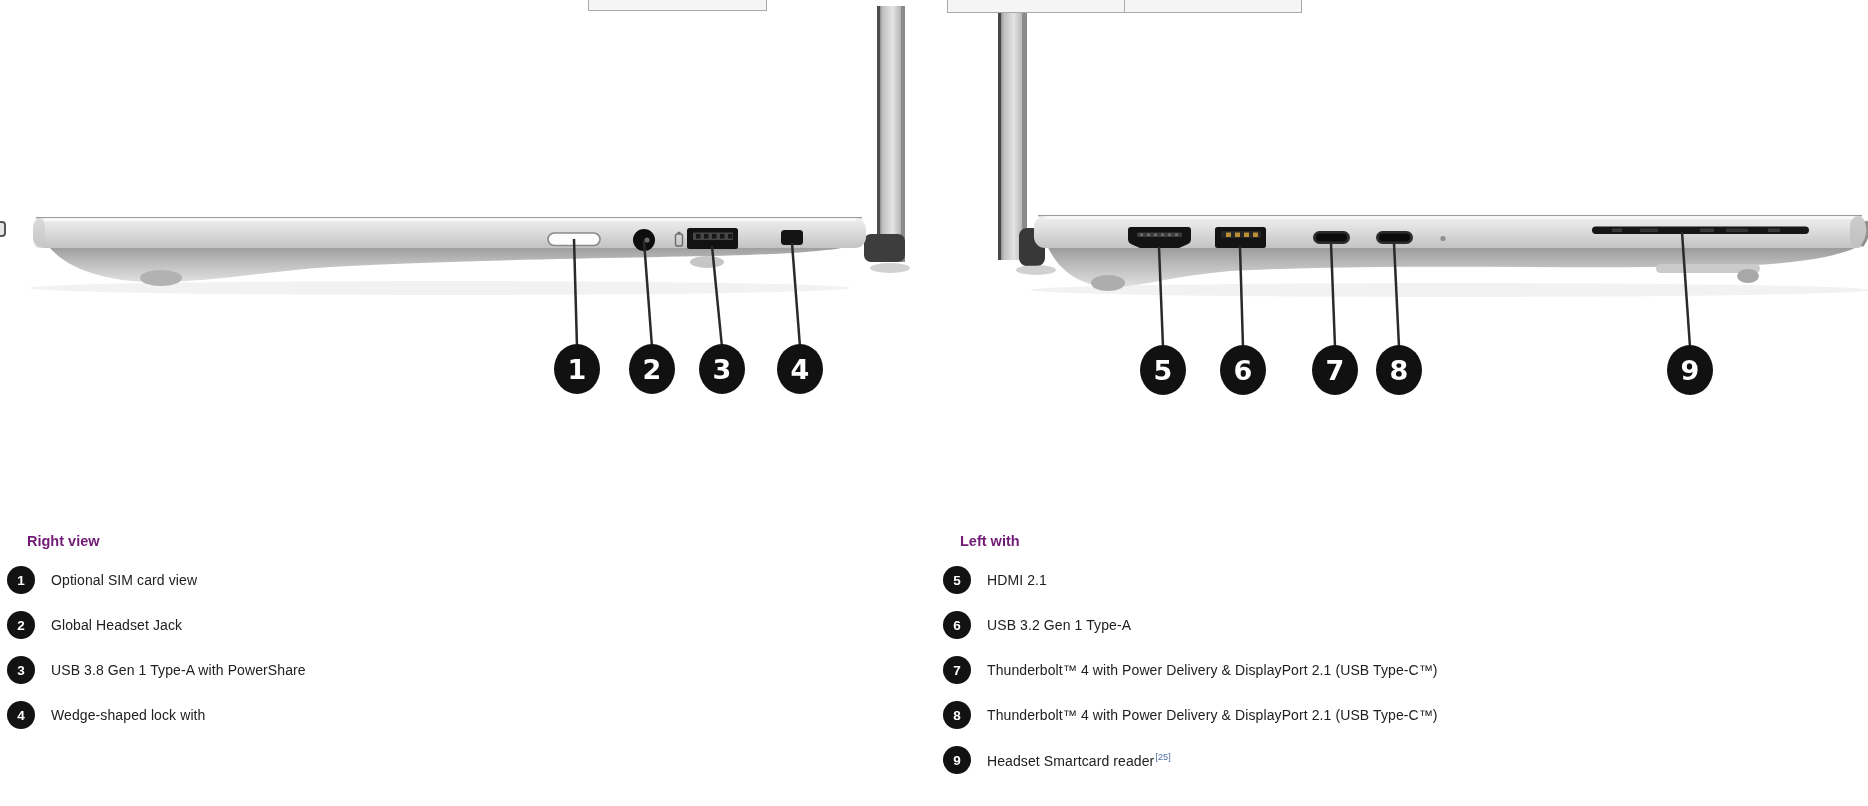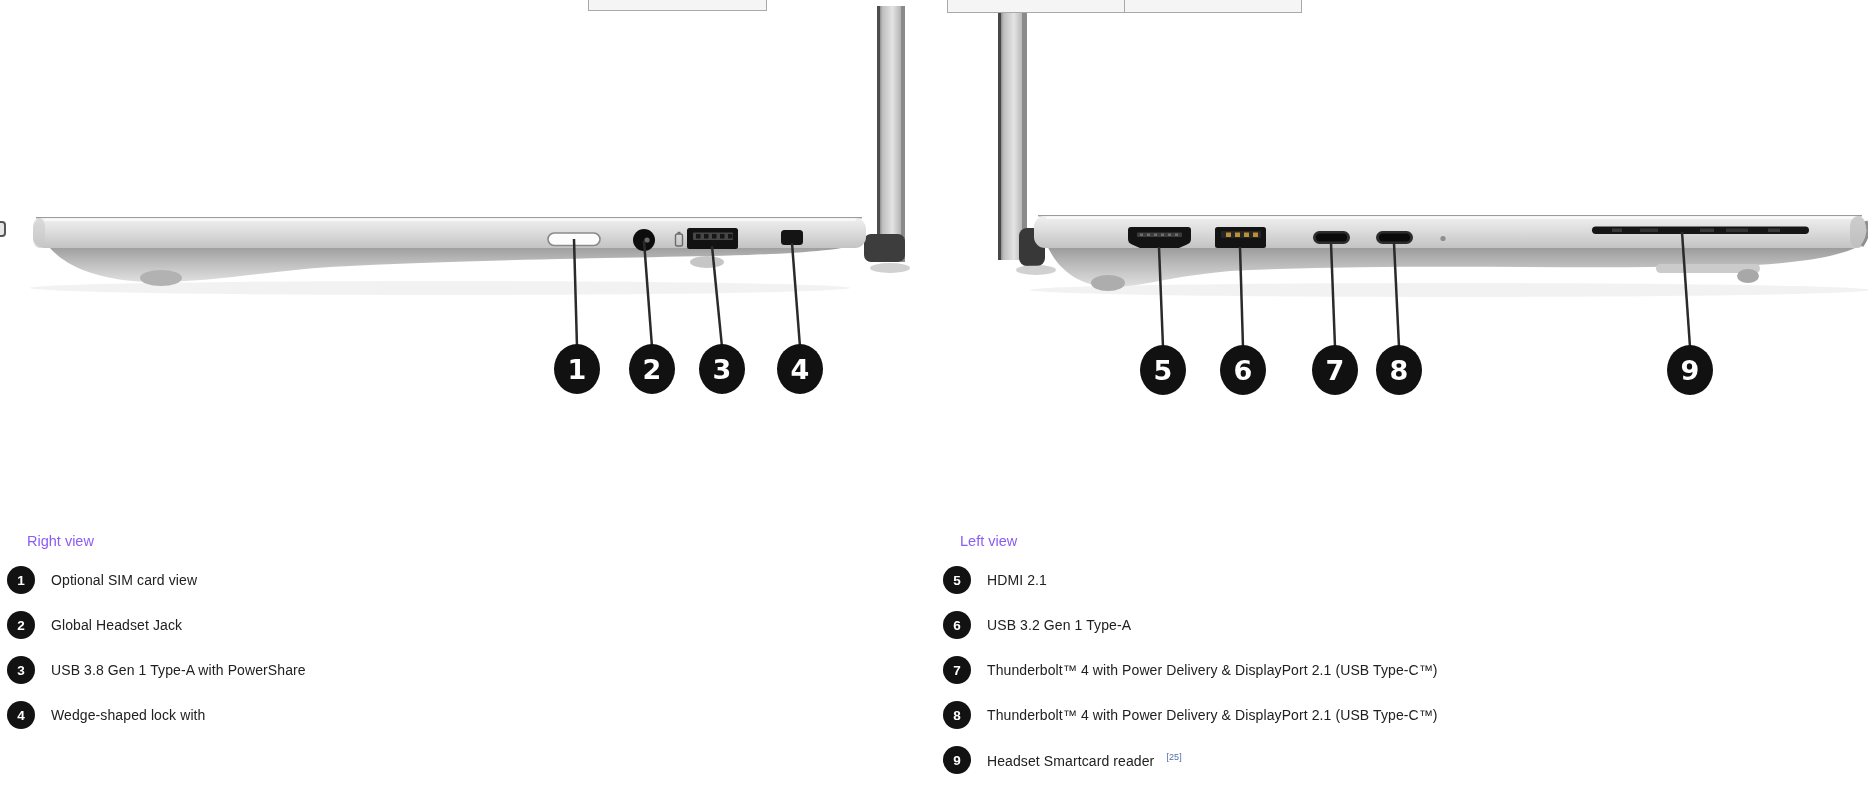--- a/index.html
+++ b/index.html
@@ -21,38 +21,38 @@
   #edge-sliver{
     position:absolute;left:0;top:221px;width:6px;height:16px;
     background:#e6e6e6;border:2px solid #565656;border-left:none;
     border-radius:0 4px 4px 0;box-sizing:border-box;
   }
   
   .legend{position:absolute;width:560px;}
   #legend-right{left:7px;top:533px;}
   #legend-left{left:943px;top:533px;}
   .legend-title{
-    font-size:14.5px;font-weight:400;color:#8b5cf6;line-height:16px;
+    font-size:14.5px;font-weight:700;color:#701a75;line-height:16px;
   }
   #legend-right .legend-title{padding-left:20px;}
   #legend-left .legend-title{padding-left:17px;}
   .legend-row{
     display:flex;align-items:center;gap:16px;height:28px;margin-top:17px;
   }
   .legend-row:first-of-type{margin-top:29px;}
   .legend-num{
     flex:0 0 28px;width:28px;height:28px;border-radius:50%;
     background:#121212;color:#fff;font-size:13.5px;font-weight:700;
     display:flex;align-items:center;justify-content:center;
   }
   .legend-label{
     font-size:14px;color:#212121;letter-spacing:0.1px;white-space:nowrap;
   }
   .footnote-link{
-    font-size:9px;color:#4d6fa8;vertical-align:6px;margin-left:12px;
+    font-size:9px;color:#4d6fa8;vertical-align:6px;margin-left:1px;
     text-decoration:none;cursor:pointer;
   }
 </style>
 </head>
 <body>
 
 <svg id="figure-svg" width="1868" height="430" viewBox="0 0 1868 430">
   <defs>
     <linearGradient id="gBody" x1="0" y1="0" x2="0" y2="1">
       <stop offset="0" stop-color="#f0f0f0"></stop>
@@ -265,21 +265,21 @@
     <div class="legend-num">3</div>
     <div class="legend-label">USB 3.8 Gen 1 Type-A with PowerShare</div>
   </div>
   <div class="legend-row">
     <div class="legend-num">4</div>
     <div class="legend-label">Wedge-shaped lock with</div>
   </div>
 </div>
 
 <div id="legend-left" class="legend">
-  <div class="legend-title">Left view</div>
+  <div class="legend-title">Left with</div>
   <div class="legend-row">
     <div class="legend-num">5</div>
     <div class="legend-label">HDMI 2.1</div>
   </div>
   <div class="legend-row">
     <div class="legend-num">6</div>
     <div class="legend-label">USB 3.2 Gen 1 Type-A</div>
   </div>
   <div class="legend-row">
     <div class="legend-num">7</div>

